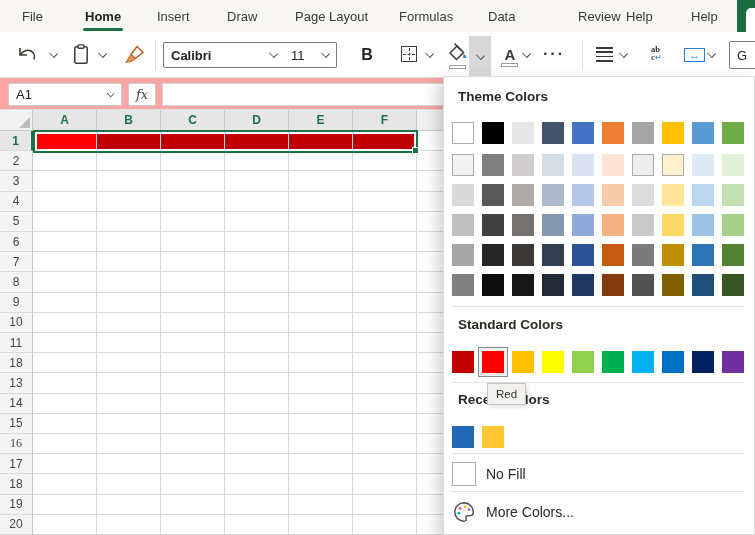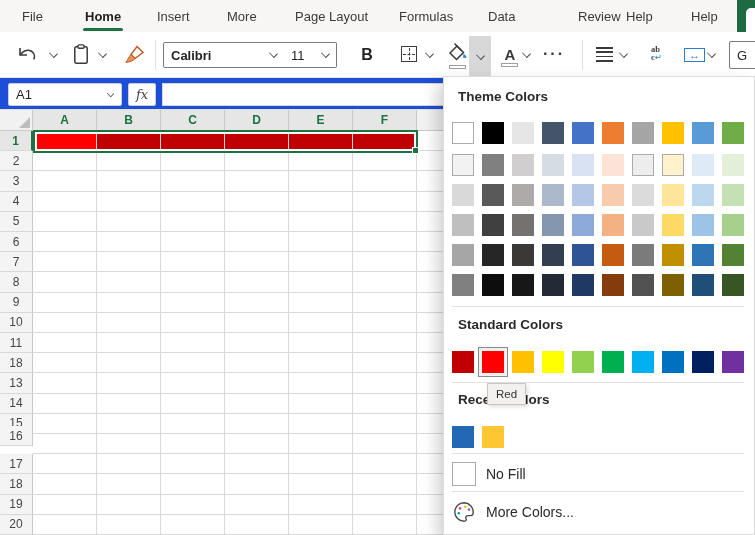--- a/index.html
+++ b/index.html
@@ -31,21 +31,21 @@
   .fontA { position:relative; width:22px; height:24px; display:flex; align-items:center; justify-content:center; font-size:15px; font-weight:bold; color:#3B3A39; }
   .dots { font-size:16px; letter-spacing:2px; color:#3B3A39; font-weight:bold; }
   .align-ic { display:flex; flex-direction:column; gap:2.6px; }
   .align-ic b { display:block; height:1.7px; background:#3B3A39; }
   .wrap-ic { font-size:8.5px; line-height:8px; color:#3B3A39; text-align:left; font-weight:bold; }
   .wrap-ic .ret { color:#2B7CD3; font-weight:normal; }
   .merge-ic { width:21px; height:14px; border:1.6px solid #2B7CD3; color:#2B7CD3; font-size:11px; line-height:11px; display:flex; align-items:center; justify-content:center; font-weight:bold; }
   .gbox { position:absolute; left:729px; top:9px; width:30px; height:28px; border:1px solid #7A7A7A; border-radius:2px; background:#fff; font-size:13px; color:#252423; display:flex; align-items:center; padding-left:7px; }
 
   
-  .formularow { position:absolute; left:0; top:78px; width:755px; height:32px; background:#1d4ed8; border-bottom:1px solid #E0E0E0; }
+  .formularow { position:absolute; left:0; top:78px; width:755px; height:32px; background:#fca5a5; border-bottom:1px solid #E0E0E0; }
   .namebox { position:absolute; left:8px; top:5px; width:114px; height:23px; background:#fff; border:1px solid #CFCFCF; border-radius:2px; font-size:13px; color:#252423; display:flex; align-items:center; justify-content:space-between; padding:0 7px; }
   .namebox .chev { transform:rotate(45deg) scale(.8,.7); }
   .fxbox { position:absolute; left:128px; top:5px; width:28px; height:23px; background:#fff; border:1px solid #CFCFCF; border-radius:2px; display:flex; align-items:center; justify-content:center; font-family:"DejaVu Serif", serif; font-style:italic; font-size:13px; color:#444; }
   .fmlfield { position:absolute; left:162px; top:5px; width:593px; height:23px; background:#fff; border:1px solid #D6D6D6; font-size:13px; color:#252423; padding:0 6px; outline:none; }
 
   
   .grid { position:absolute; left:0; top:110px; width:755px; height:425px; background:#fff; }
   .corner { position:absolute; left:0; top:0; width:33px; height:21px; background:#F1F1F1; border-right:1px solid #C9C9C9; border-bottom:1px solid #C9C9C9; }
   .corner .tri { position:absolute; right:2px; bottom:2px; width:0; height:0; border-left:11px solid transparent; border-bottom:11px solid #BDBDBD; }
   .colh { position:absolute; top:0; height:21px; display:flex; align-items:center; justify-content:center; font-size:12px; font-weight:bold; background:#E6E6E6; color:#1E7145; border-right:1px solid #C9C9C9; border-bottom:1px solid #C9C9C9; }
@@ -73,21 +73,21 @@
 
 <div class="screen">
 
   <header class="menubar" id="menubar">
     <div class="green-corner">
       <div class="pane"></div>
     </div>
   <div class="mtab" style="left: 22px;">File</div>
       <div class="mtab active" style="left: 85px;">Home<div class="underline"></div></div>
       <div class="mtab" style="left: 157px;">Insert</div>
-      <div class="mtab" style="left: 227px;">More</div>
+      <div class="mtab" style="left: 227px;">Draw</div>
       <div class="mtab" style="left: 295px;">Page Layout</div>
       <div class="mtab" style="left: 399px;">Formulas</div>
       <div class="mtab" style="left: 488px;">Data</div>
       <div class="mtab" style="left: 578px;">Review</div>
       <div class="mtab" style="left: 626px;">Help</div>
       <div class="mtab" style="left: 691px;">Help</div>
     </header>
 
   <div class="toolbar">
     <div class="pressedbg">
@@ -333,21 +333,21 @@
       <div class="cell" style="left: 353px; top: 283.6px; width: 64px; height: 20.2px;"></div>
       <div class="cell" style="left: 417px; top: 283.6px; width: 64px; height: 20.2px;"></div>
       <div class="rowh" style="top: 303.8px; height: 20.2px;">15</div>
       <div class="cell" style="left: 33px; top: 303.8px; width: 64px; height: 20.2px;"></div>
       <div class="cell" style="left: 97px; top: 303.8px; width: 64px; height: 20.2px;"></div>
       <div class="cell" style="left: 161px; top: 303.8px; width: 64px; height: 20.2px;"></div>
       <div class="cell" style="left: 225px; top: 303.8px; width: 64px; height: 20.2px;"></div>
       <div class="cell" style="left: 289px; top: 303.8px; width: 64px; height: 20.2px;"></div>
       <div class="cell" style="left: 353px; top: 303.8px; width: 64px; height: 20.2px;"></div>
       <div class="cell" style="left: 417px; top: 303.8px; width: 64px; height: 20.2px;"></div>
-      <div class="rowh" style="top: 316px; height: 20.2px;">16</div>
+      <div class="rowh" style="top: 324px; height: 20.2px; font-family: Liberation Serif, serif;">16</div>
       <div class="cell" style="left: 33px; top: 324px; width: 64px; height: 20.2px;"></div>
       <div class="cell" style="left: 97px; top: 324px; width: 64px; height: 20.2px;"></div>
       <div class="cell" style="left: 161px; top: 324px; width: 64px; height: 20.2px;"></div>
       <div class="cell" style="left: 225px; top: 324px; width: 64px; height: 20.2px;"></div>
       <div class="cell" style="left: 289px; top: 324px; width: 64px; height: 20.2px;"></div>
       <div class="cell" style="left: 353px; top: 324px; width: 64px; height: 20.2px;"></div>
       <div class="cell" style="left: 417px; top: 324px; width: 64px; height: 20.2px;"></div>
       <div class="rowh" style="top: 344.2px; height: 20.2px;">17</div>
       <div class="cell" style="left: 33px; top: 344.2px; width: 64px; height: 20.2px;"></div>
       <div class="cell" style="left: 97px; top: 344.2px; width: 64px; height: 20.2px;"></div>

